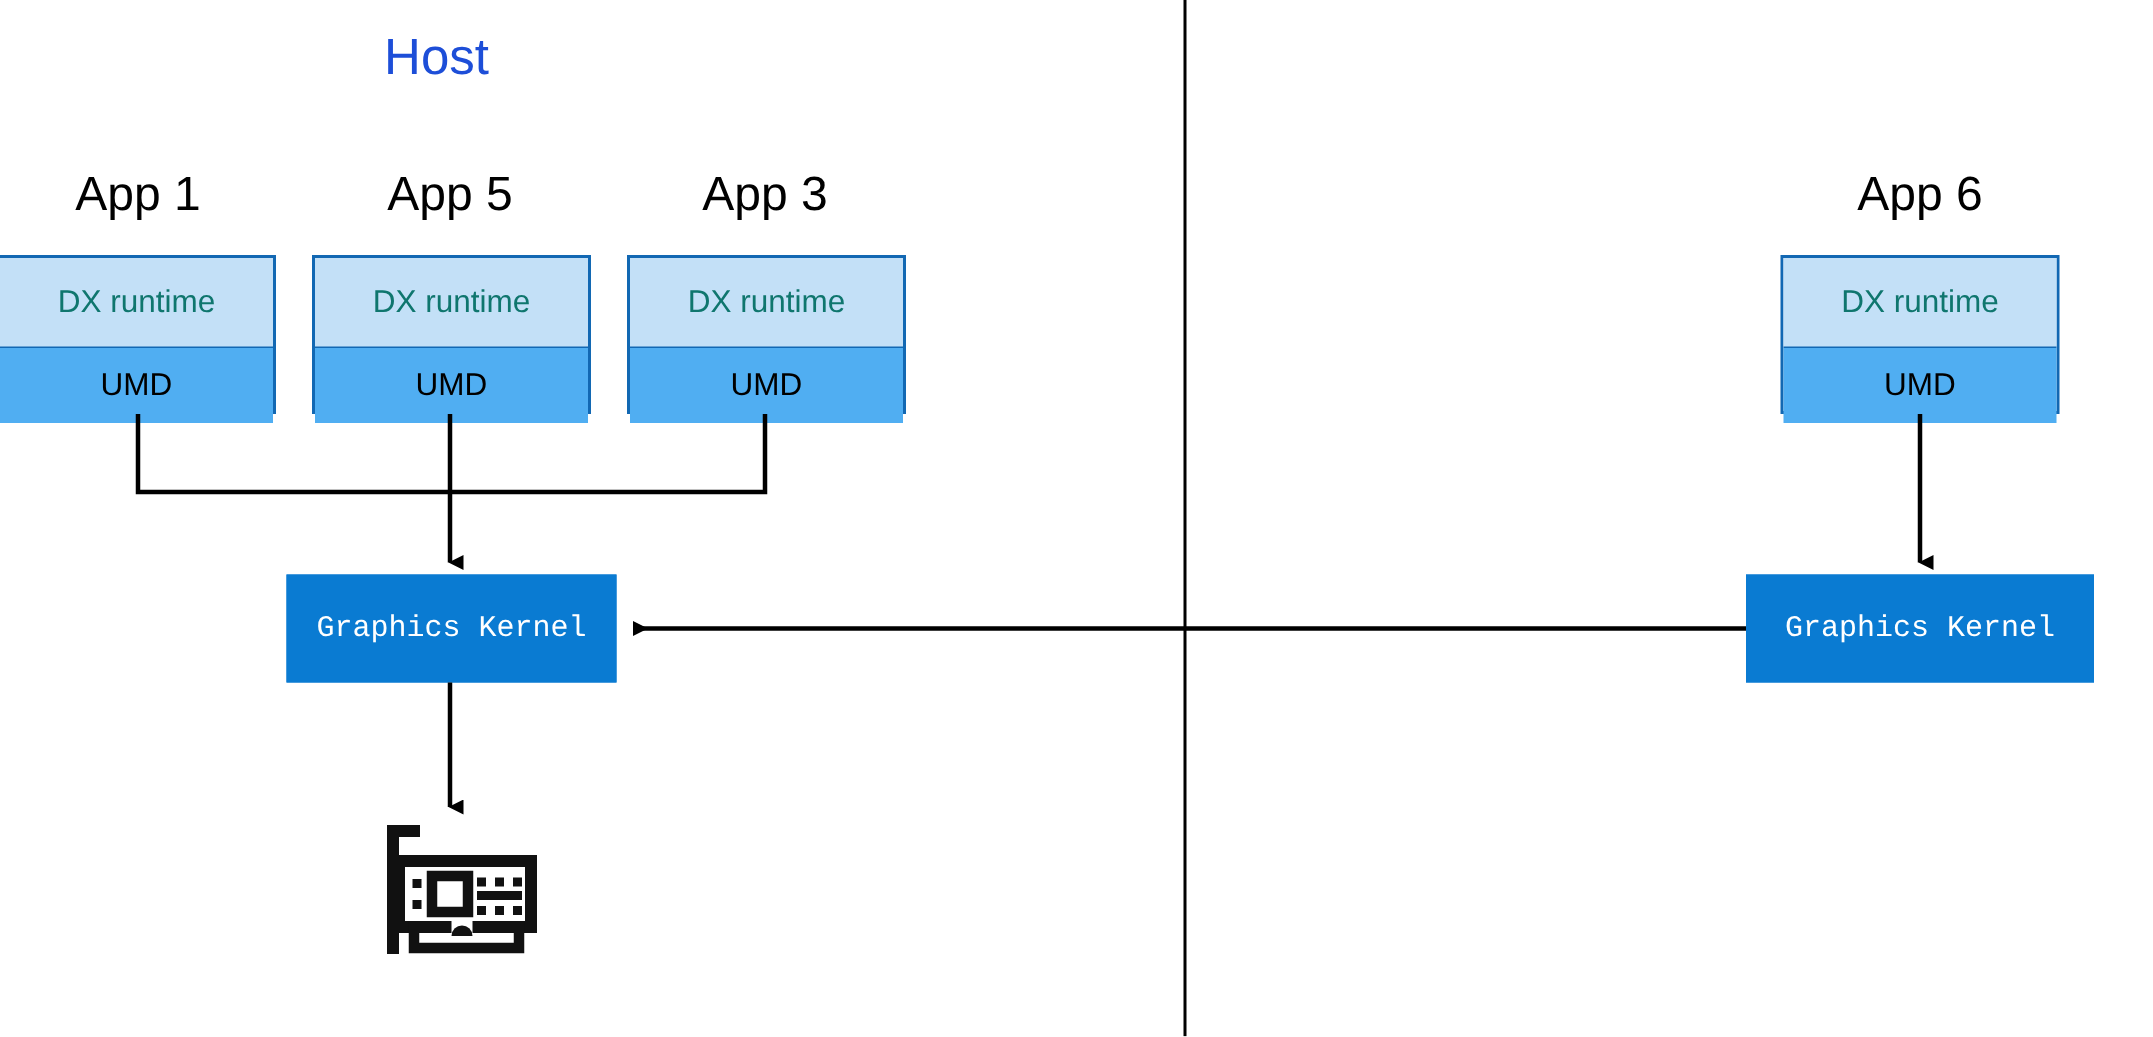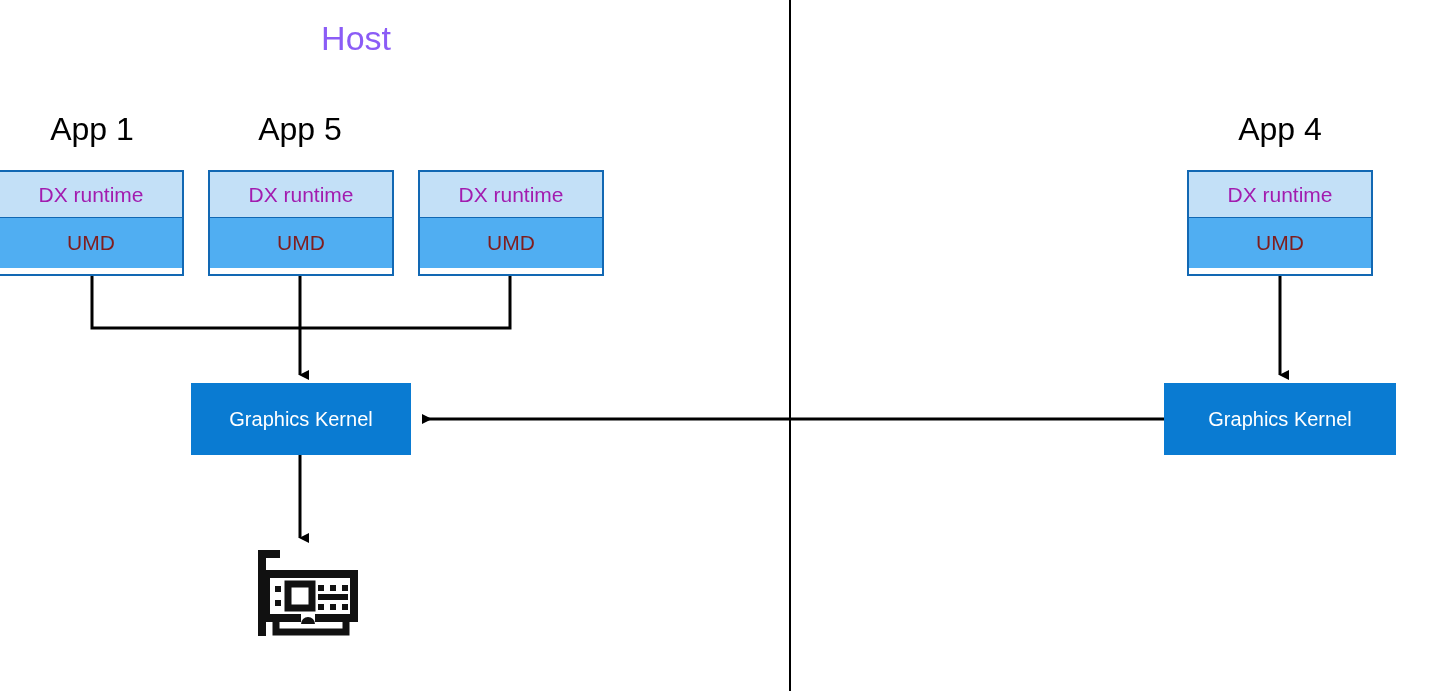--- a/index.html
+++ b/index.html
@@ -24,70 +24,71 @@
     left: 0;
     top: 0;
     width: 1435px;
     height: 691px;
     pointer-events: none;
   }
   .zone-title {
     position: absolute;
     font-size: 34px;
     line-height: 40px;
-    color: #8b5cf6;
-    text-align: right;
+    color: #1d4ed8;
+    text-align: center;
     white-space: nowrap;
   }
   .app-label {
     position: absolute;
     font-size: 32px;
     line-height: 38px;
     color: #000000;
     text-align: center;
     white-space: nowrap;
   }
   .app-stack {
     position: absolute;
     box-sizing: border-box;
     border: 2px solid #1268B3;
     background: #ffffff;
   }
   .layer-dx {
     box-sizing: border-box;
     background: #C3E0F7;
     border-bottom: 1px solid #1268B3;
-    height: 46px;
+    height: 60px;
     display: flex;
     align-items: center;
     justify-content: center;
-    color: #a21caf;
+    color: #0f766e;
     font-size: 21px;
   }
   .layer-umd {
     box-sizing: border-box;
     background: #50AEF2;
     height: 50px;
     display: flex;
     align-items: center;
     justify-content: center;
-    color: #7f1d1d;
+    color: #000000;
     font-size: 21px;
   }
   .kernel-box {
     position: absolute;
     box-sizing: border-box;
     background: #0A7BD2;
     border: 1px solid #0A7BD2;
     display: flex;
     align-items: center;
     justify-content: center;
     color: #ffffff;
     font-size: 20px;
     white-space: nowrap;
+    font-family: Liberation Mono, monospace;
   }
   .gpu-icon {
     position: absolute;
   }
   .divider {
     position: absolute;
     background: #000000;
     width: 2px;
   }
 </style>
@@ -96,22 +97,23 @@
 
 <div id="diagram-root">
 
   <div class="zone-title" style="left:191px; top:18px; width:200px;">Host</div>
 
 
   <div class="app-label" style="left:-8px; top:110px; width:200px;">App 1</div>
 
   <div class="app-label" style="left:200px; top:110px; width:200px;">App 5</div>
 
+  <div class="app-label" style="left:410px; top:110px; width:200px;">App 3</div>
 
-  <div class="app-label" style="left:1180px; top:110px; width:200px;">App 4</div>
+  <div class="app-label" style="left:1180px; top:110px; width:200px;">App 6</div>
 
   <div class="app-stack" style="left:-2px; top:170px; width:186px; height:106px;">
     <div class="layer-dx">DX runtime</div>
     <div class="layer-umd">UMD</div>
   </div>
 
   <div class="app-stack" style="left:208px; top:170px; width:186px; height:106px;">
     <div class="layer-dx">DX runtime</div>
     <div class="layer-umd">UMD</div>
   </div>

